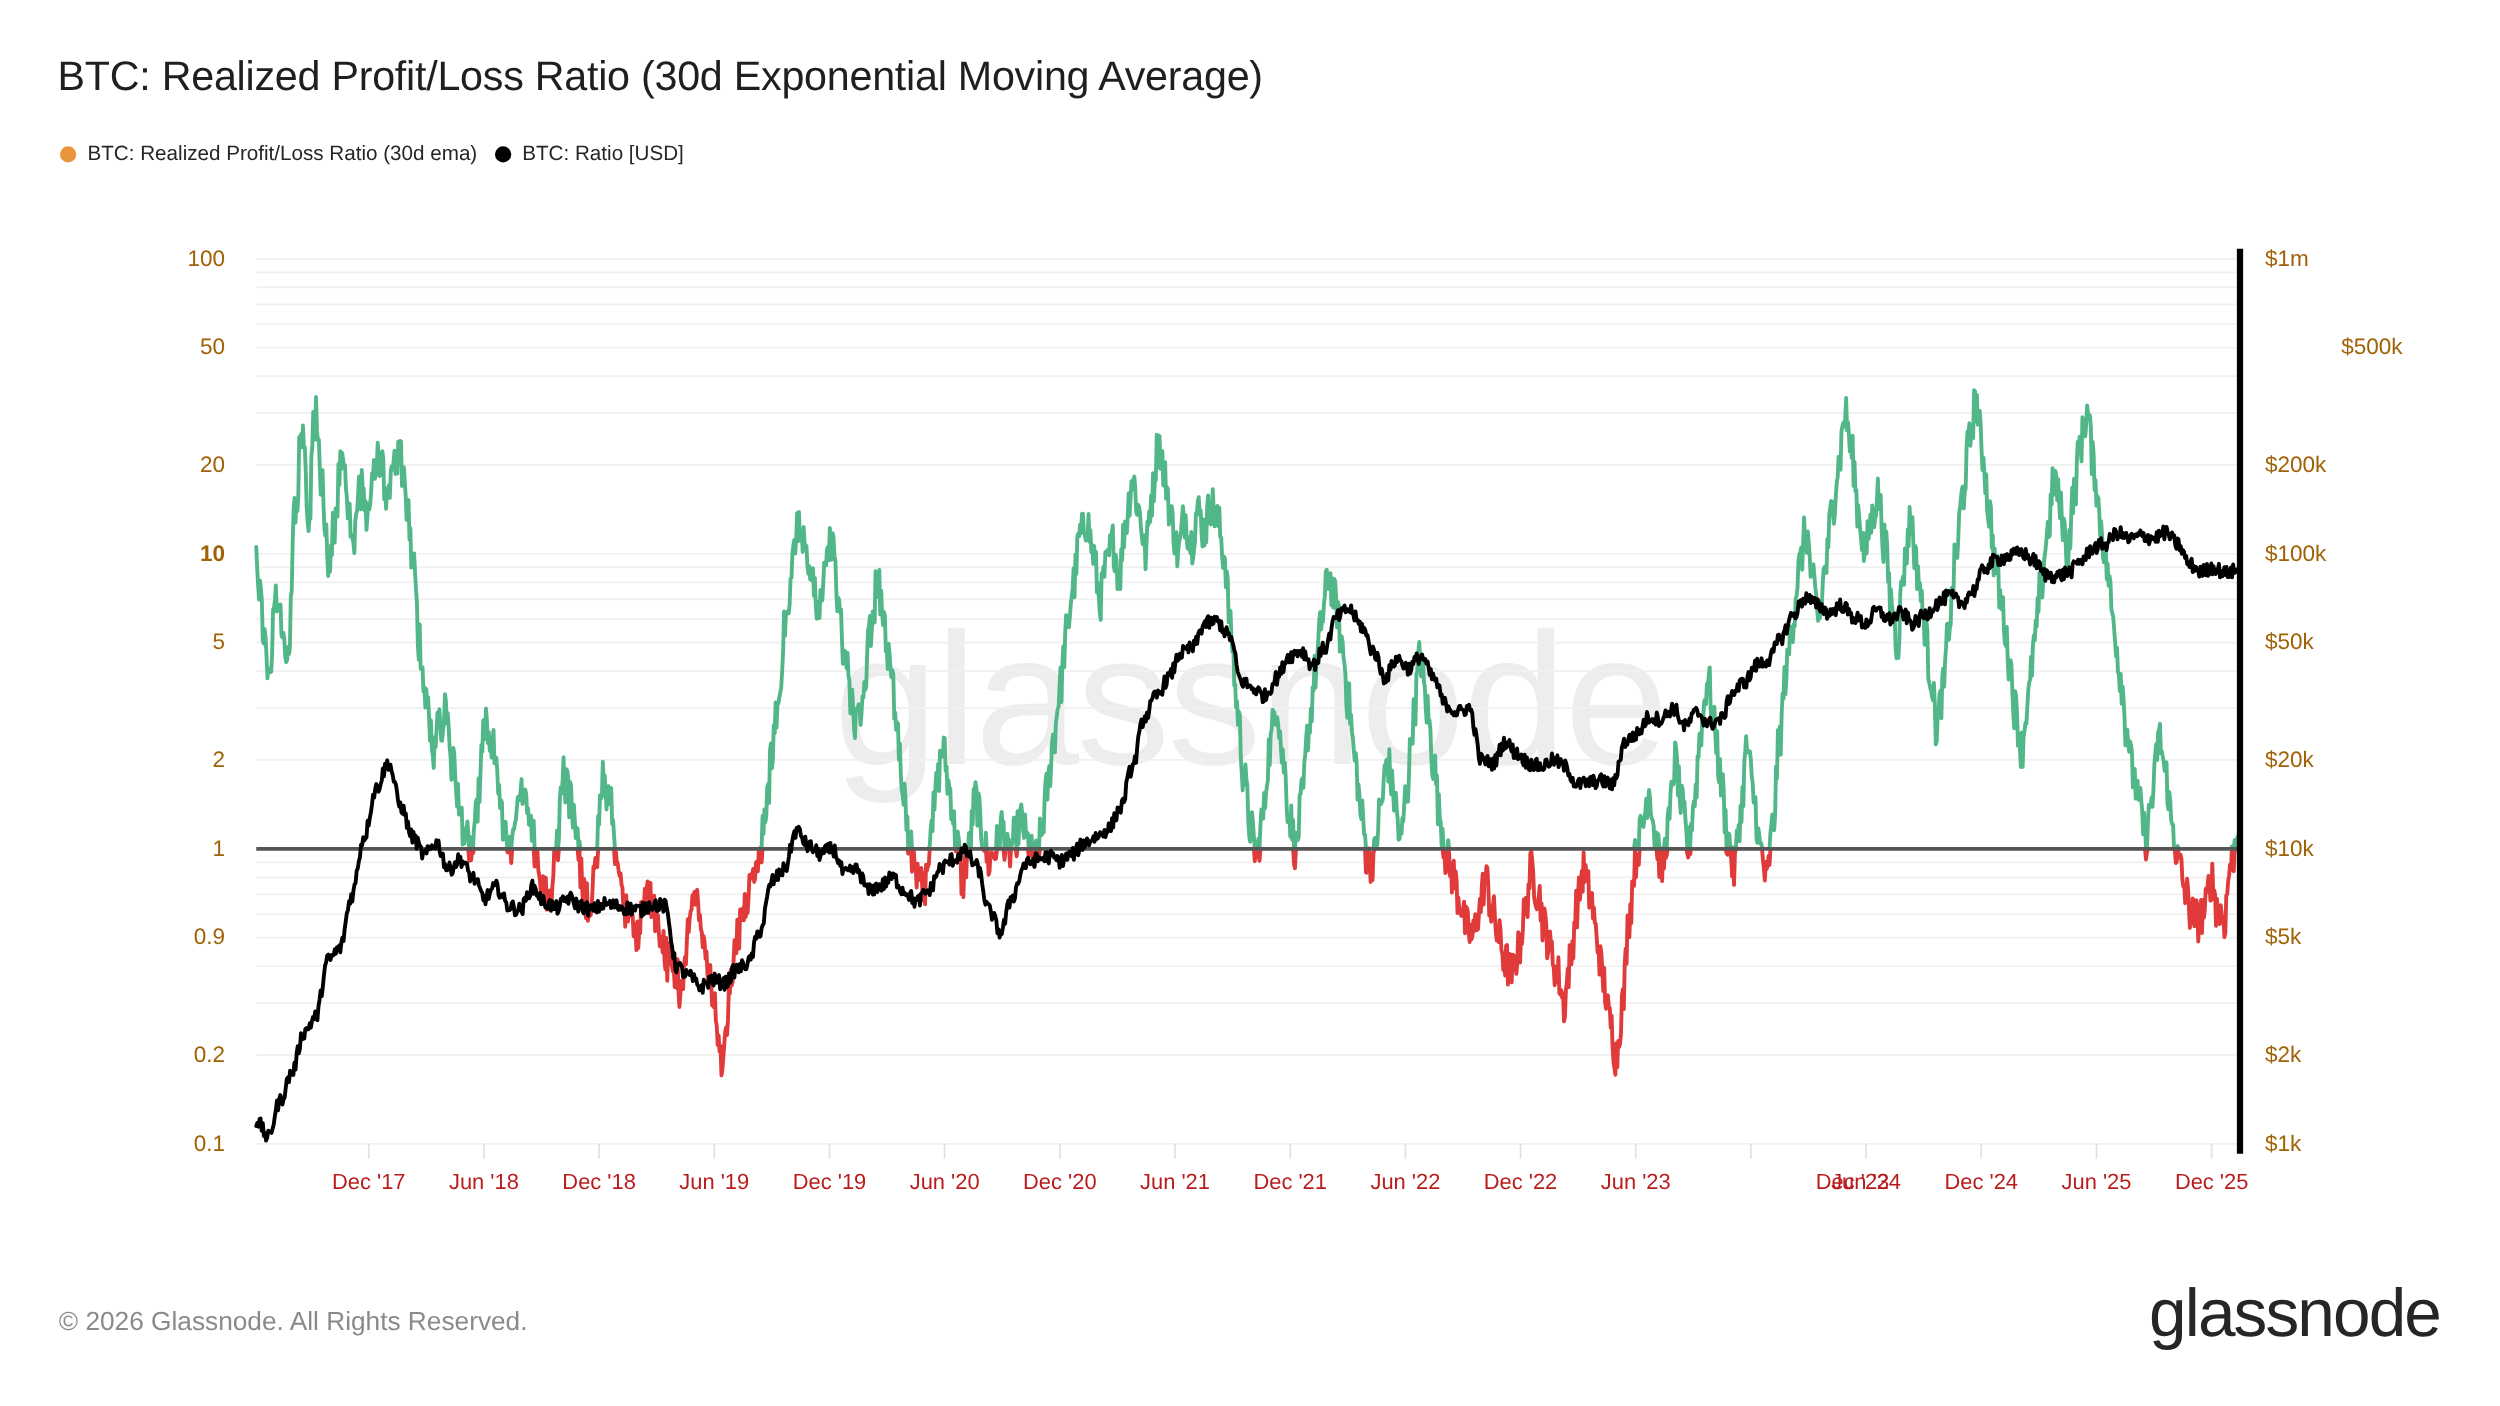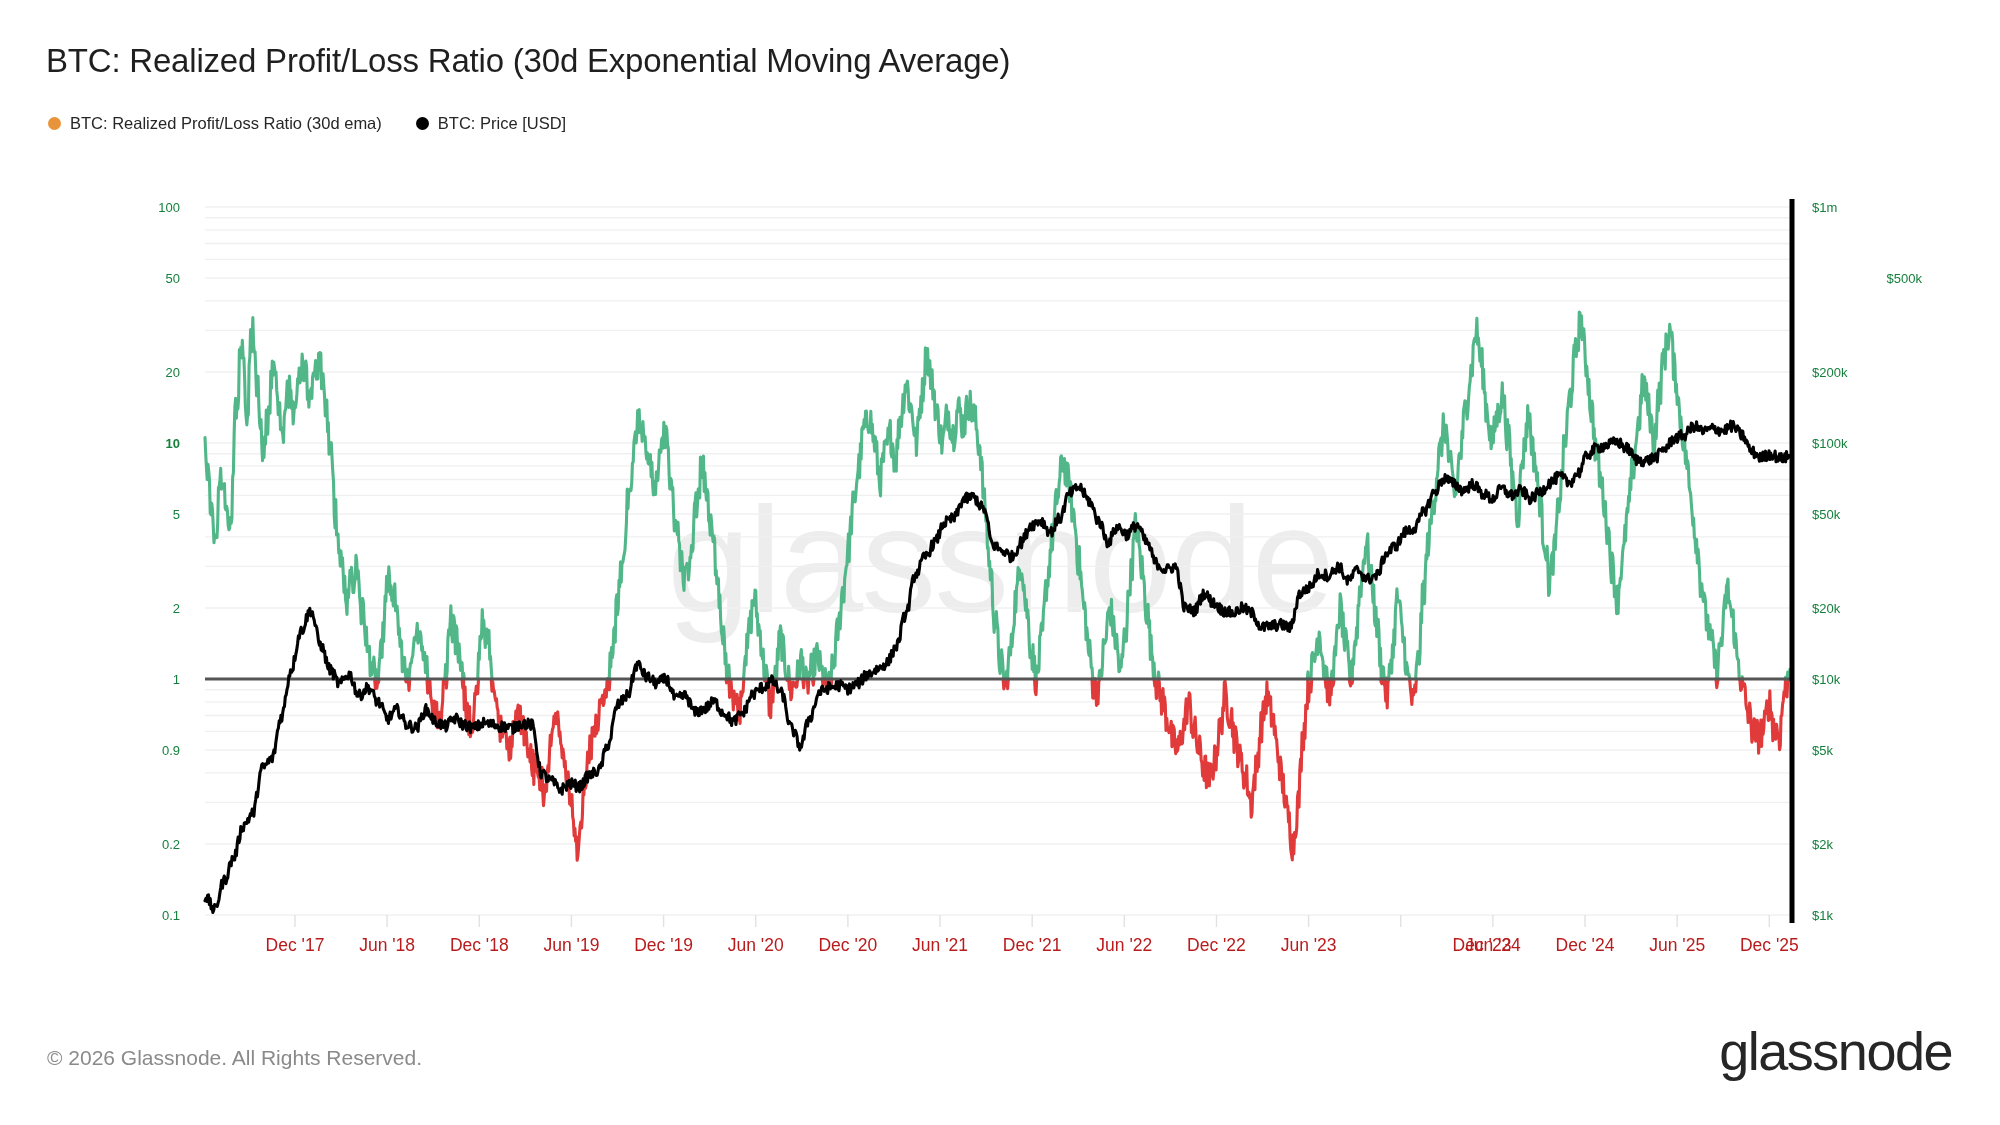--- a/index.html
+++ b/index.html
@@ -27,21 +27,21 @@
     letter-spacing: -0.2px;
     white-space: nowrap;
   }
 
   .legend {
     position: absolute;
     left: 48px;
     top: 114px;
     display: flex;
     align-items: center;
-    gap: 34px;
+    gap: 14px;
     white-space: nowrap;
   }
   .legend-item {
     display: flex;
     align-items: center;
     gap: 9px;
     font-size: 16.5px;
     color: #262626;
   }
   .legend-dot {
@@ -63,22 +63,22 @@
   .plot-svg {
     position: absolute;
     left: 0;
     top: 0;
     display: block;
   }
 
   
   .axis-label {
     position: absolute;
-    font-size: 13px;
-    color: #15803d;
+    font-size: 18px;
+    color: #a16207;
     white-space: nowrap;
   }
   .y-left-label {
     text-align: right;
     transform: translateY(-50%);
   }
   .y-right-label {
     text-align: left;
     transform: translateY(-50%);
   }
@@ -126,21 +126,21 @@
 
 <div class="chart-title">BTC: Realized Profit/Loss Ratio (30d Exponential Moving Average)</div>
 
 <div class="legend">
   <div class="legend-item">
     <span class="legend-dot" id="legend-dot-0" style="background: rgb(232, 148, 58);"></span>
     <span>BTC: Realized Profit/Loss Ratio (30d ema)</span>
   </div>
   <div class="legend-item">
     <span class="legend-dot" id="legend-dot-1" style="background: rgb(0, 0, 0);"></span>
-    <span>BTC: Price [USD]</span>
+    <span>BTC: Ratio [USD]</span>
   </div>
 </div>
 
 <div class="watermark">glassnode</div>
 
 <div class="plot-wrap">
   <svg class="plot-svg" id="plot-svg" width="2000" height="1125">
       <g>
         <line x1="205" x2="1790" y1="915.00" y2="915.00" stroke="#f0f0f0" stroke-width="1.4"></line>
         <line x1="205" x2="1790" y1="843.96" y2="843.96" stroke="#f0f0f0" stroke-width="1.4"></line>

